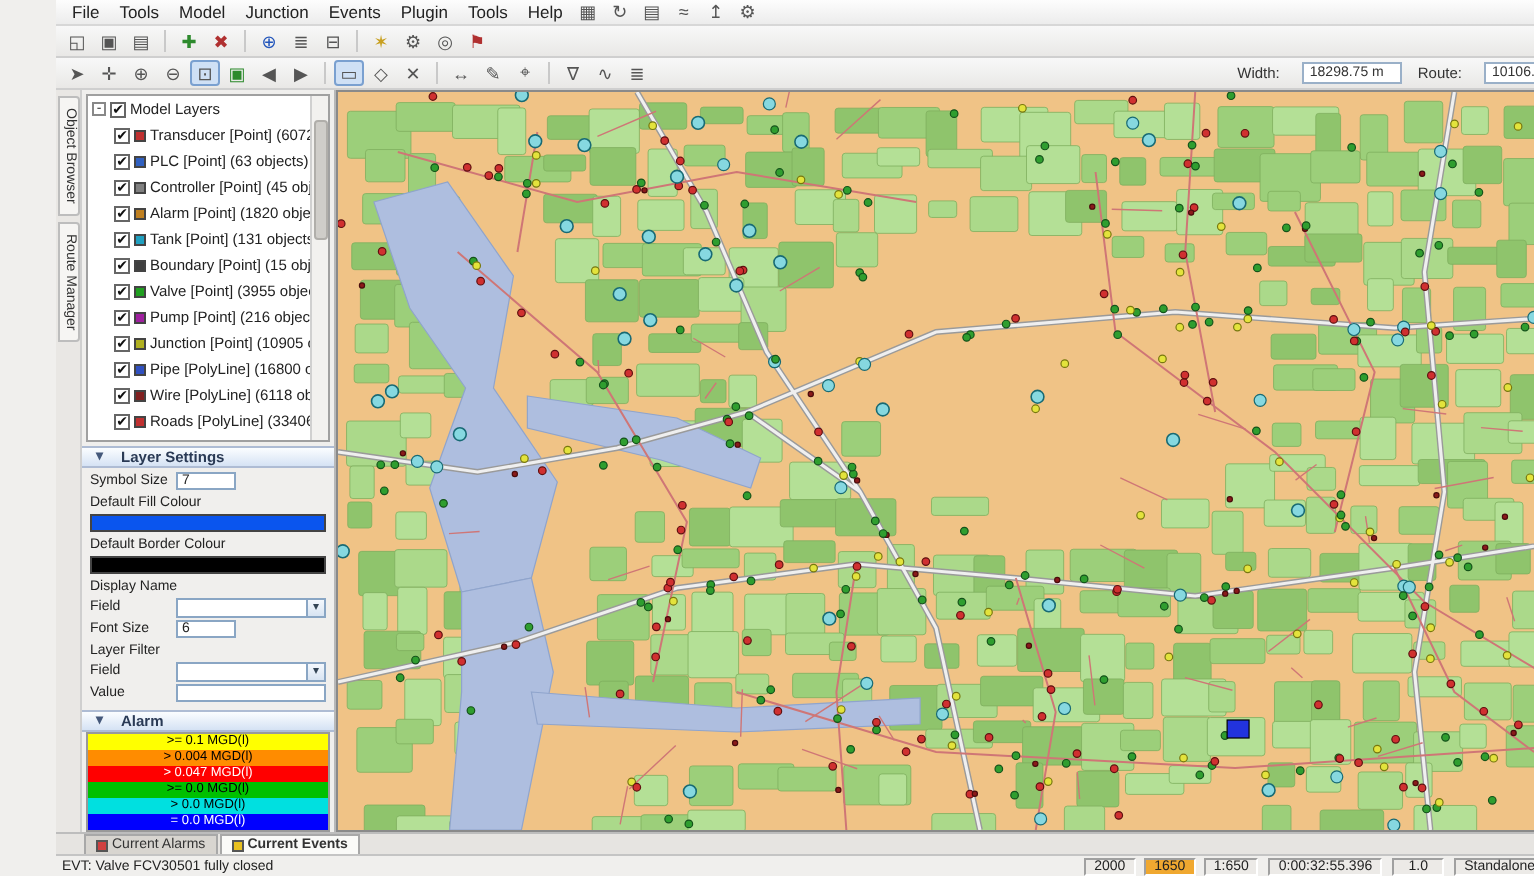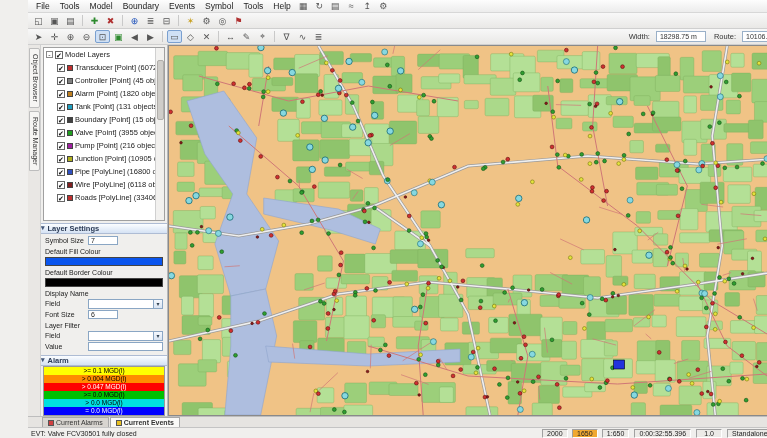--- a/index.html
+++ b/index.html
@@ -12,21 +12,21 @@
   .menu-items { display:flex; }
   .menu-item { padding:0 5px; font-size:8.5px; line-height:12px; cursor:default; }
   .bar-icons { display:flex; align-items:center; gap:1px; }
   .icon-btn { width:15px; height:13px; display:flex; align-items:center; justify-content:center; font-size:9px; color:#555; border:1px solid transparent; border-radius:2px; }
   .icon-btn.active { background:#cfe0f5; border-color:#7aa0d0; }
   .sep { width:1px; height:11px; background:#c9c9c9; margin:0 3px; }
   .spacer { flex:1; }
   .toolbar { display:flex; align-items:center; background:linear-gradient(#f8f8f8,#e9e8e6); border-bottom:1px solid #cfcfcf; padding:0 3px; }
   .toolbar.t1 { height:16px; }
   .toolbar.t2 { height:16px; }
-  .field-group { display:flex; align-items:center; gap:6px; margin-left:8px; font-size:7.5px; color:#333; }
+  .field-group { display:flex; align-items:center; gap:11px; margin-left:8px; font-size:7.5px; color:#333; }
   .field-box { background:#fff; border:1px solid #9ab0c8; padding:0 3px; height:11px; line-height:10px; font-size:7px; min-width:50px; }
   .field-box.wide { min-width:84px; }
 
   
   .main { height:371px; display:flex; overflow:hidden; }
   .strip { background:#e9e7e4; }
   .strip-left { width:13px; border-right:1px solid #cfcfcf; display:flex; flex-direction:column; align-items:center; padding-top:3px; gap:3px; }
   .strip-right { width:7px; border-left:1px solid #cfcfcf; display:flex; flex-direction:column; align-items:center; padding-top:3px; }
   .vtab { writing-mode:vertical-rl; font-size:7px; color:#333; background:#f6f5f3; border:1px solid #bdbdbd; border-radius:0 2px 2px 0; padding:5px 0; width:11px; text-align:center; }
   .strip-right .vtab { width:6px; font-size:6px; border-radius:2px 0 0 2px; padding:4px 0; }
@@ -36,21 +36,21 @@
   #tree-rows { position:absolute; left:0; top:0; right:9px; }
   .tree-row { display:flex; align-items:center; height:13px; font-size:7.5px; white-space:nowrap; overflow:hidden; padding-left:2px; }
   .tree-row.child { padding-left:13px; }
   .twisty { width:7px; height:7px; border:1px solid #888; font-size:7px; line-height:5px; text-align:center; margin-right:2px; background:#fff; color:#333; flex:none; }
   .cb { width:8px; height:8px; border:1px solid #666; background:#fff; font-size:7px; line-height:7px; text-align:center; color:#111; margin-right:2px; flex:none; }
   .licon { width:6px; height:6px; margin-right:2px; border:1px solid #444; flex:none; }
   .tlabel { overflow:hidden; }
   .vscroll { position:absolute; right:0; top:0; bottom:0; width:9px; background:#f2f1ef; border-left:1px solid #d0d0d0; }
   .vscroll .thumb { position:absolute; top:12px; left:1px; width:7px; height:60px; background:#cfcdc9; border:1px solid #b0aeaa; border-radius:2px; }
 
-  .section-header { height:12px; display:flex; align-items:center; gap:3px; padding-left:0; font-size:7.5px; font-weight:bold; color:#2a3a55;
+  .section-header { height:12px; display:flex; align-items:center; gap:9px; padding-left:7px; font-size:7.5px; font-weight:bold; color:#2a3a55;
                     background:linear-gradient(#fbfdff,#d5e2f4); border-top:1px solid #aebcd4; border-bottom:1px solid #aebcd4; margin-top:2px; }
   .chev { font-size:7px; color:#44587a; }
 
   .settings { padding:1px 4px 0 4px; font-size:7px; color:#222; }
   .srow { display:flex; align-items:center; gap:3px; height:10px; margin:1px 0; }
   .slabel { width:40px; flex:none; }
   .slabel-row { height:9px; line-height:9px; }
   .mini-input { background:#fff; border:1px solid #8aa6c4; height:9px; line-height:8px; padding:0 2px; min-width:30px; font-size:7px; }
   .mini-input.grow { flex:1; }
   .swatch { height:9px; border:1px solid #444; margin:1px 0 2px 0; }
@@ -79,23 +79,23 @@
 </head>
 <body>
 
 <div id="app">
 
   <div class="menubar">
     <div class="menu-items" id="menubar-items">
         <div class="menu-item">File</div>
         <div class="menu-item">Tools</div>
         <div class="menu-item">Model</div>
-        <div class="menu-item">Boundary</div>
+        <div class="menu-item">Junction</div>
         <div class="menu-item">Events</div>
-        <div class="menu-item">Symbol</div>
+        <div class="menu-item">Plugin</div>
         <div class="menu-item">Tools</div>
         <div class="menu-item">Help</div>
       </div>
     <div class="bar-icons" id="menubar-icons">
         <div class="icon-btn">▦</div>
         <div class="icon-btn">↻</div>
         <div class="icon-btn">▤</div>
         <div class="icon-btn">≈</div>
         <div class="icon-btn">↥</div>
         <div class="icon-btn">⚙</div>
@@ -172,20 +172,25 @@
         <div id="tree-rows">
             <div class="tree-row parent">
               <span class="twisty">-</span>
               <span class="cb">✔</span>
               <span class="tlabel">Model Layers</span>
             </div>
             <div class="tree-row child">
               <span class="cb">✔</span>
               <span class="licon" style="background: rgb(192, 48, 48);"></span>
               <span class="tlabel">Transducer [Point] (6072 objects)</span>
+            </div>
+            <div class="tree-row child">
+              <span class="cb">✔</span>
+              <span class="licon" style="background: rgb(48, 96, 192);"></span>
+              <span class="tlabel">PLC [Point] (63 objects)</span>
             </div>
             <div class="tree-row child">
               <span class="cb">✔</span>
               <span class="licon" style="background: rgb(128, 128, 128);"></span>
               <span class="tlabel">Controller [Point] (45 objects)</span>
             </div>
             <div class="tree-row child">
               <span class="cb">✔</span>
               <span class="licon" style="background: rgb(192, 128, 32);"></span>
               <span class="tlabel">Alarm [Point] (1820 objects)</span>

